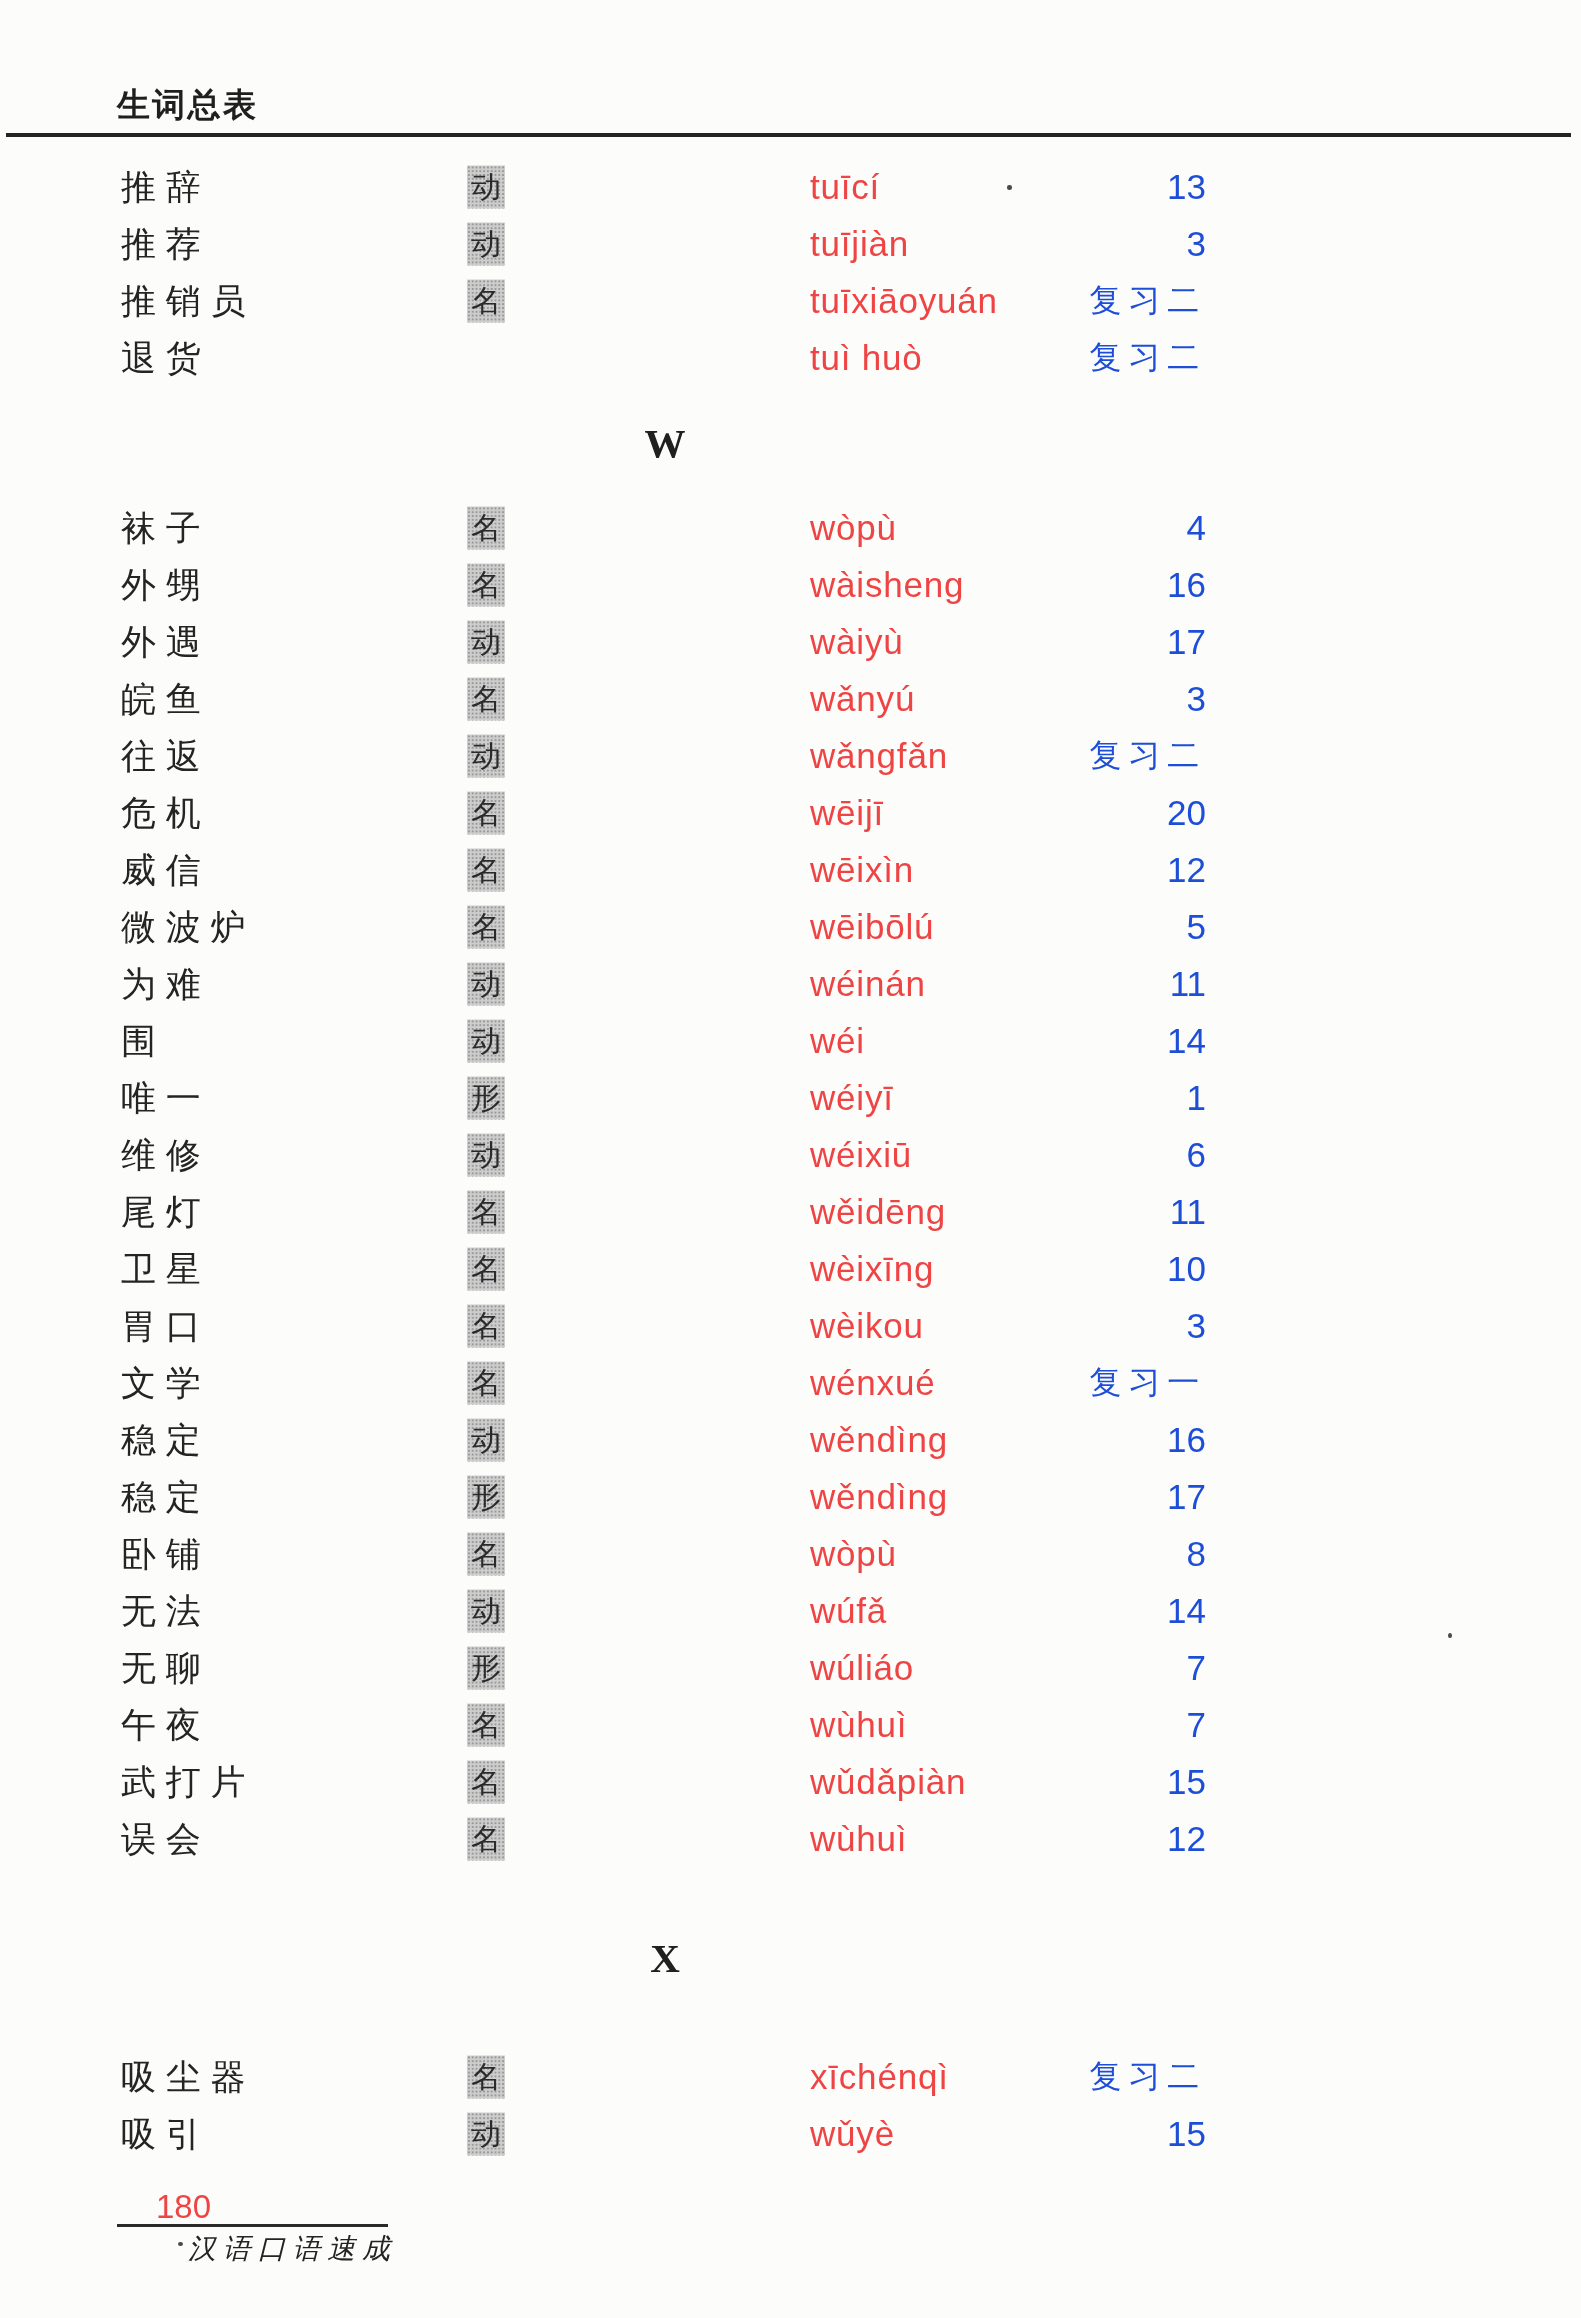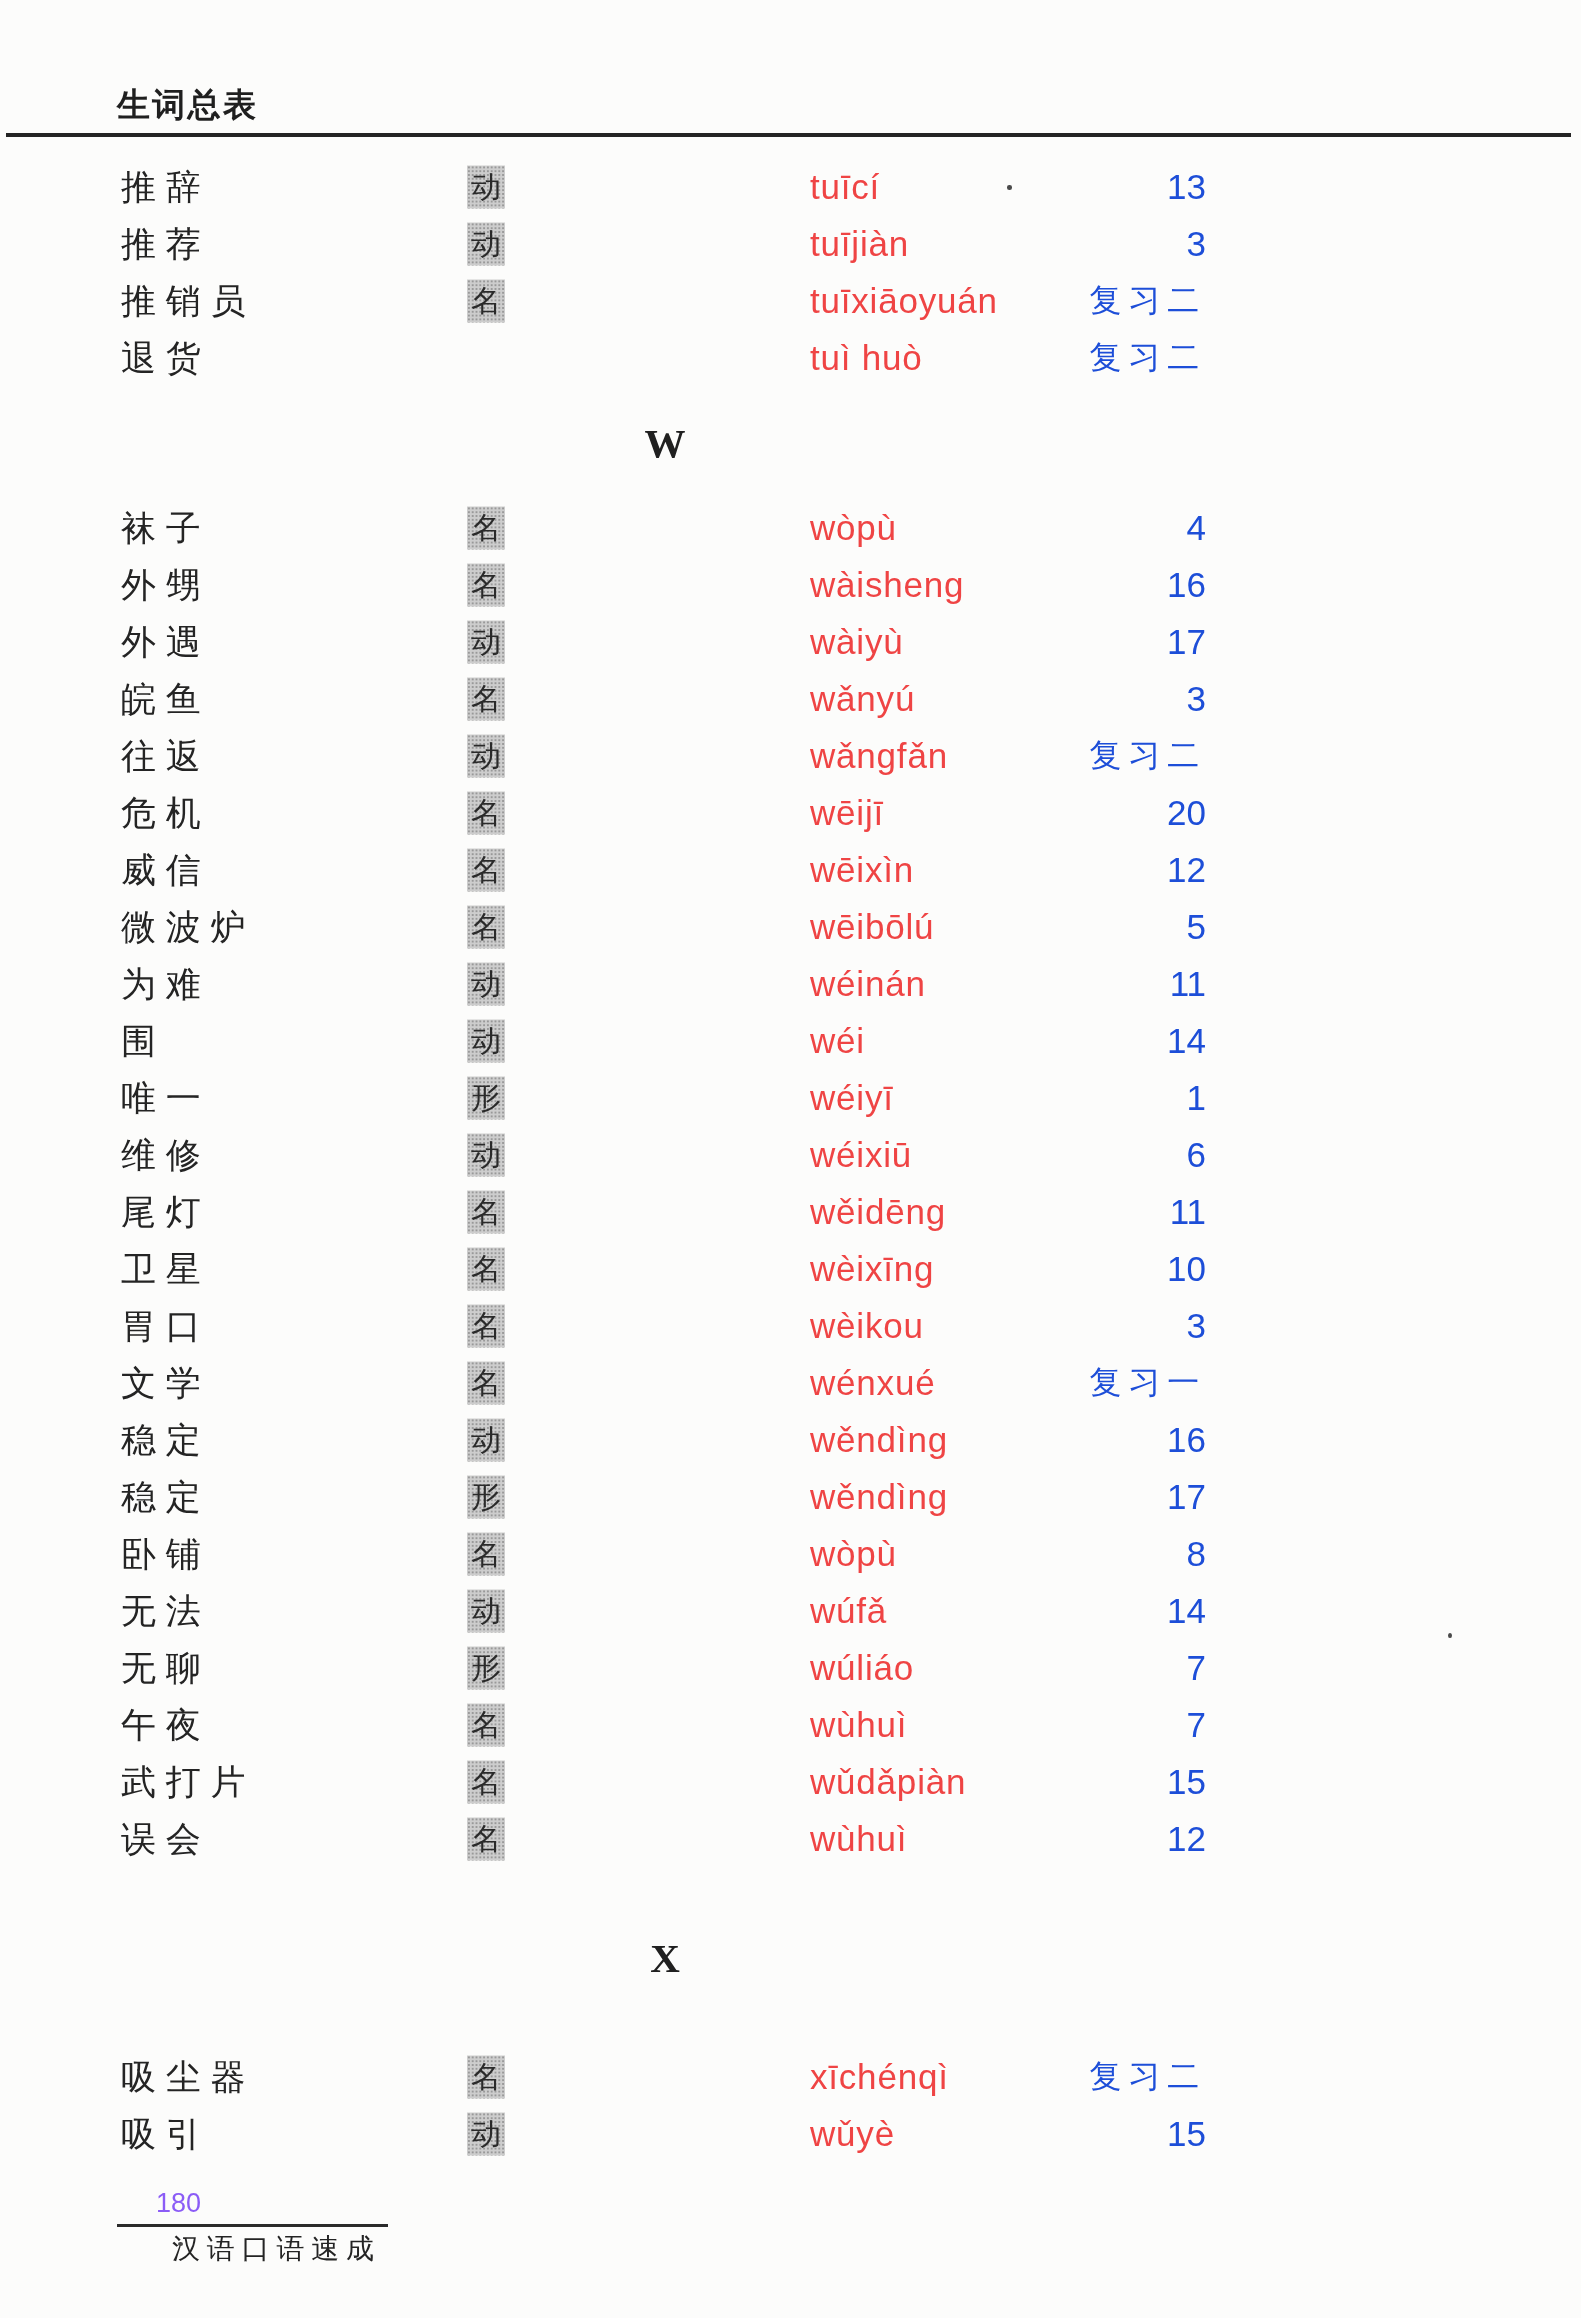--- a/index.html
+++ b/index.html
@@ -46,28 +46,28 @@
   }
   .lesson{
     position:absolute;right:124px;top:50%;transform:translateY(-50%);
     font-size:35px;color:#1d4ed8;text-align:right;white-space:nowrap;
   }
   .lesson.cn{
     font-family:"Liberation Serif",serif;font-size:32px;letter-spacing:6.8px;
   }
   
   .page-number{
-    position:absolute;left:156px;top:2188px;font-size:27px;color:#8b5cf6;
+    position:absolute;left:156px;top:2188px;font-size:33px;color:#ef4444;
   }
   .footer-rule{
     position:absolute;left:117px;top:2224px;width:271px;height:3px;background:#2a2a2a;
   }
   .book-title{
-    position:absolute;left:172px;top:2230px;
-    font-family:"Liberation Serif",serif;
+    position:absolute;left:188px;top:2230px;
+    font-family:"Liberation Serif",serif;font-style:italic;
     font-size:28px;letter-spacing:6.8px;color:#242424;white-space:nowrap;
   }
   
   .speck{position:absolute;background:#4a4a4a;border-radius:50%;}
   .speck.s1{left:1007px;top:185px;width:4.5px;height:4.5px;}
   .speck.s2{left:1448px;top:1633px;width:3.8px;height:5.3px;}
   .speck.s3{left:178px;top:2242px;width:4.5px;height:3.8px;}
 </style>
 </head>
 <body>

